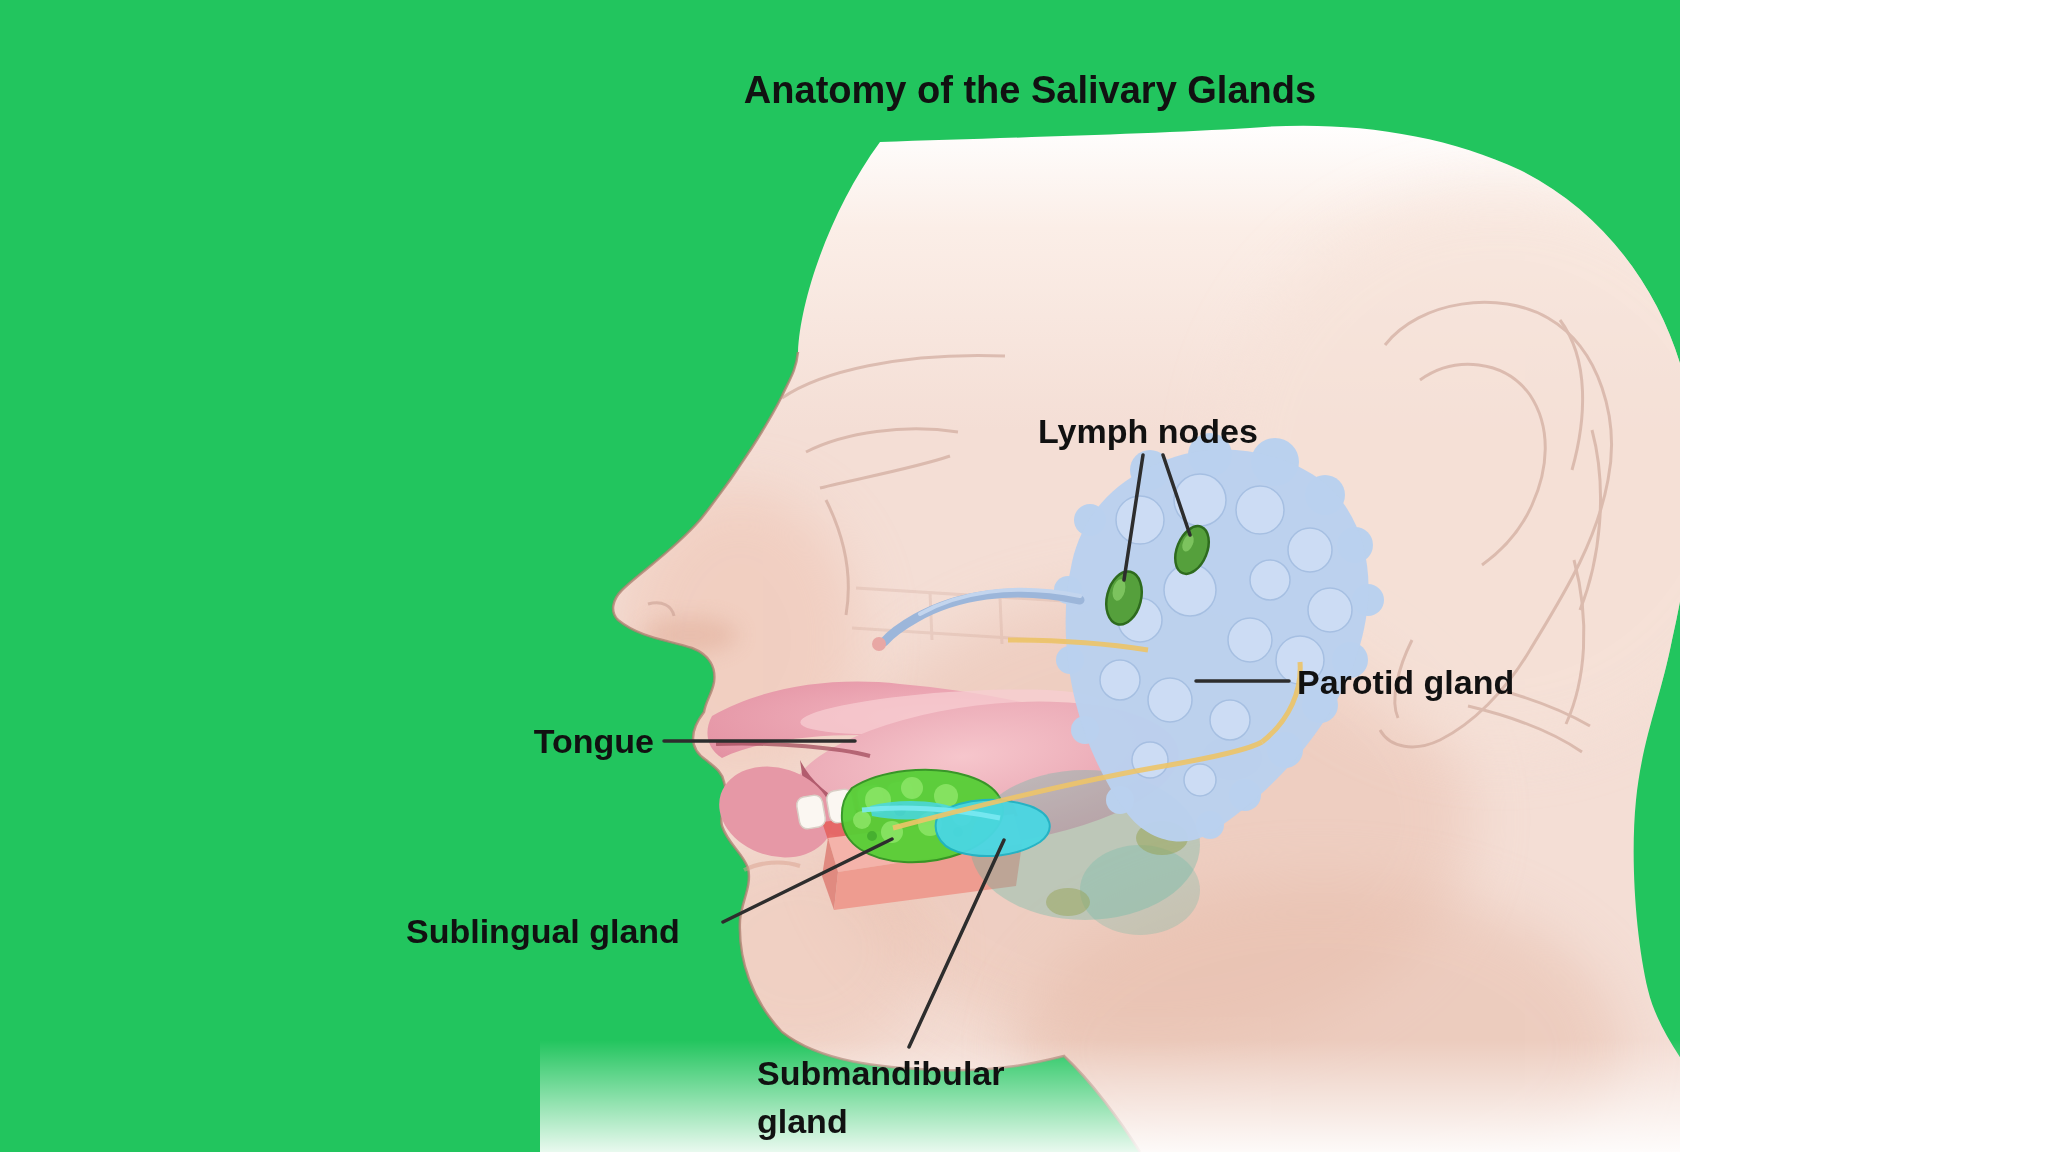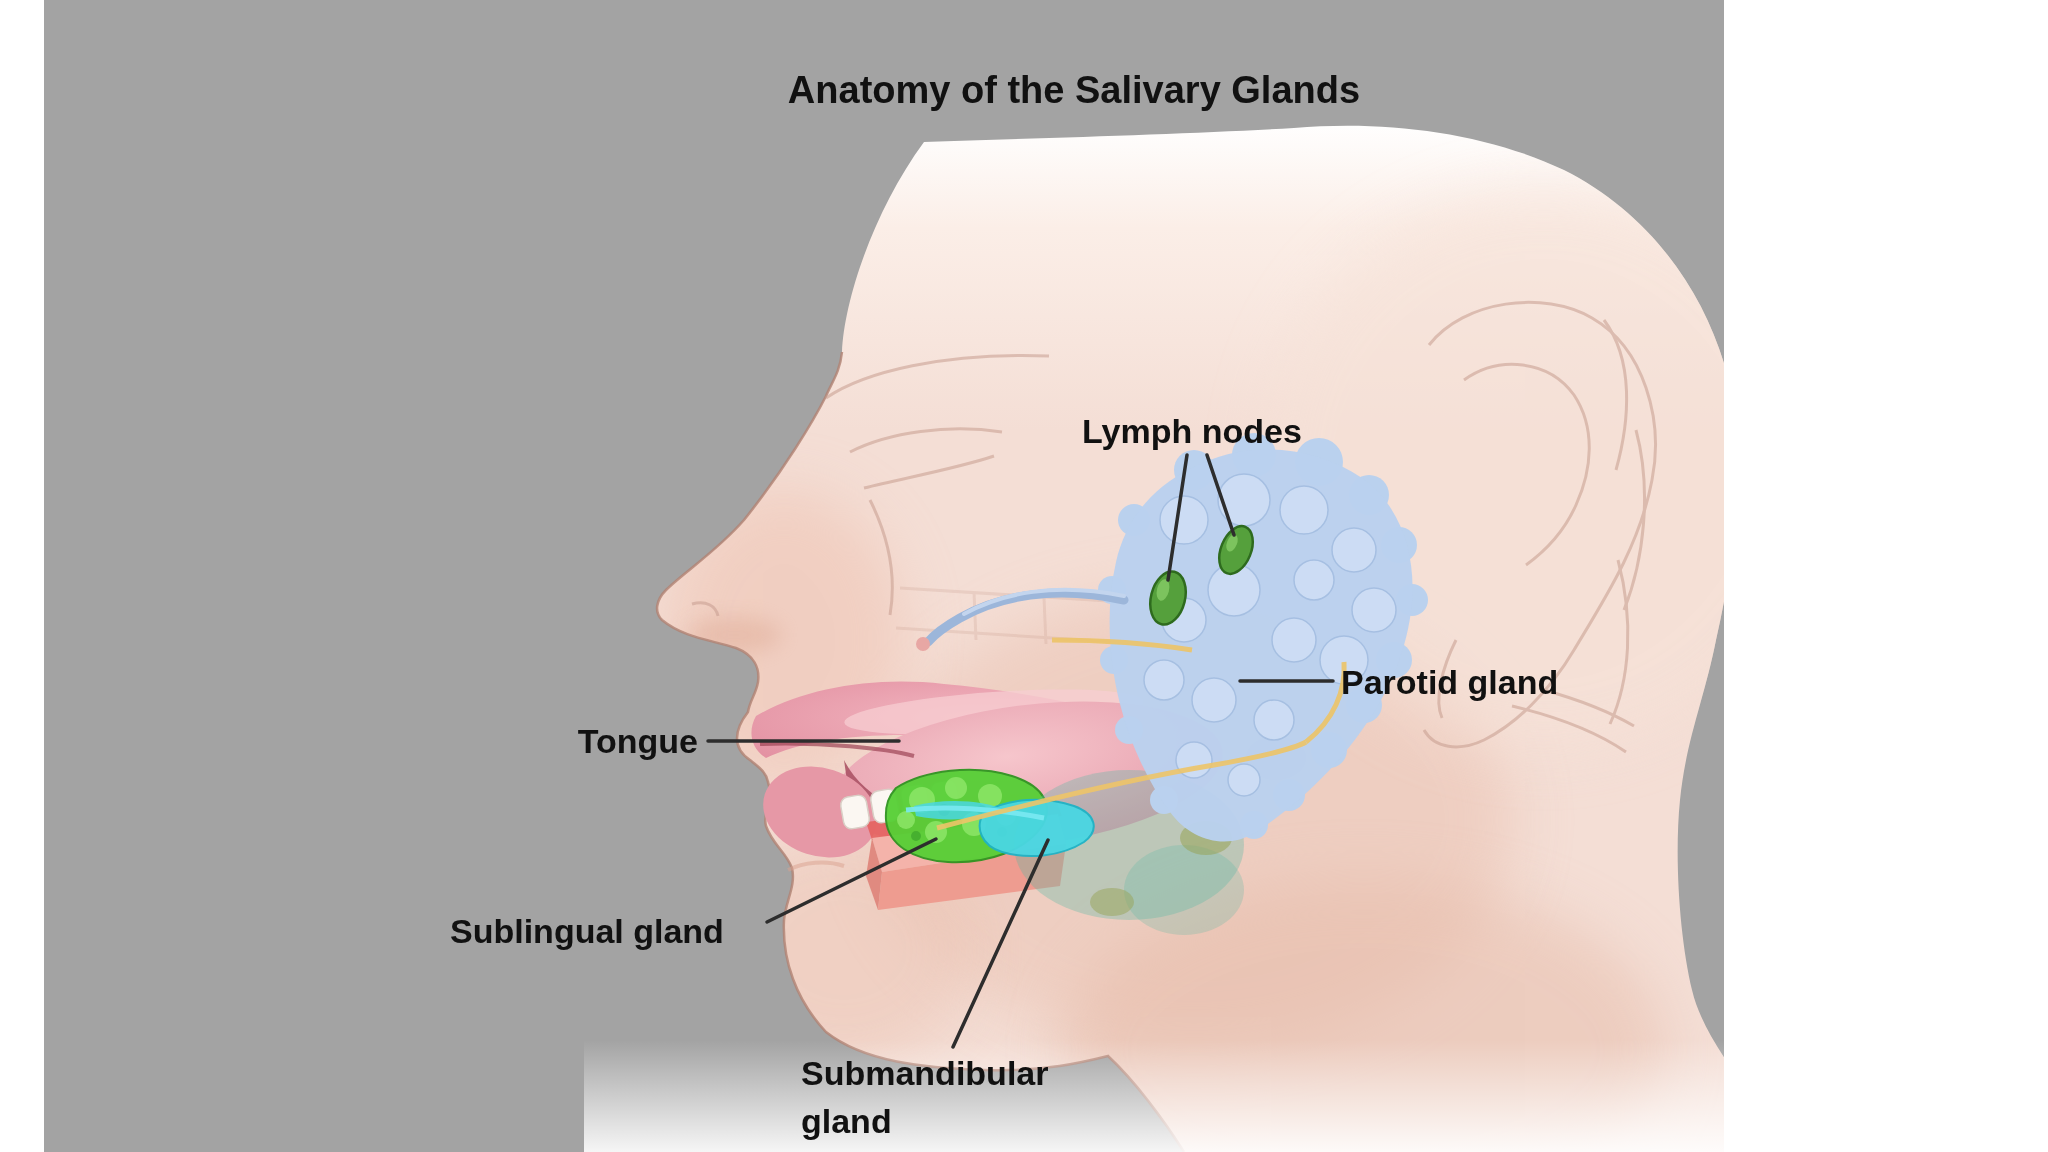--- a/index.html
+++ b/index.html
@@ -1,16 +1,16 @@
 <!DOCTYPE html>
 <html><head>
 <meta charset="utf-8">
 <style>
   html,body{margin:0;padding:0;background:#ffffff;}
-  .stage{position:relative;width:1680px;height:1152px;background:#a3a3a3;overflow:hidden;margin-left:44px;}
+  .stage{position:relative;width:1680px;height:1152px;background:#22c55e;overflow:hidden;}
   svg{position:absolute;inset:0;}
   .diagram-label{fill:#111111;font-family:"Liberation Sans",sans-serif;font-weight:700;font-size:34px;}
   .diagram-title{fill:#111111;font-family:"Liberation Sans",sans-serif;font-weight:700;font-size:38px;}
   .leader{fill:none;stroke-width:3.5;stroke-linecap:round;}
   .sketch{fill:none;stroke:#c79d8f;stroke-width:3;}
 </style>
 </head>
 <body>
 
 <div class="stage">

